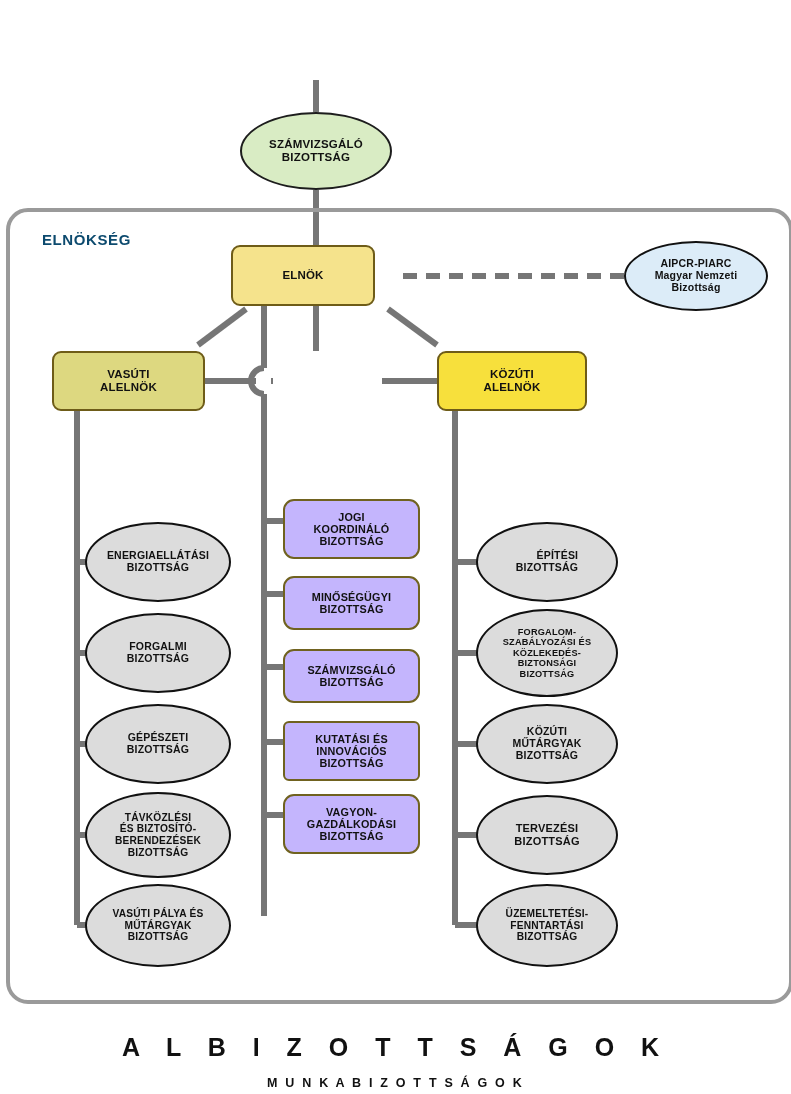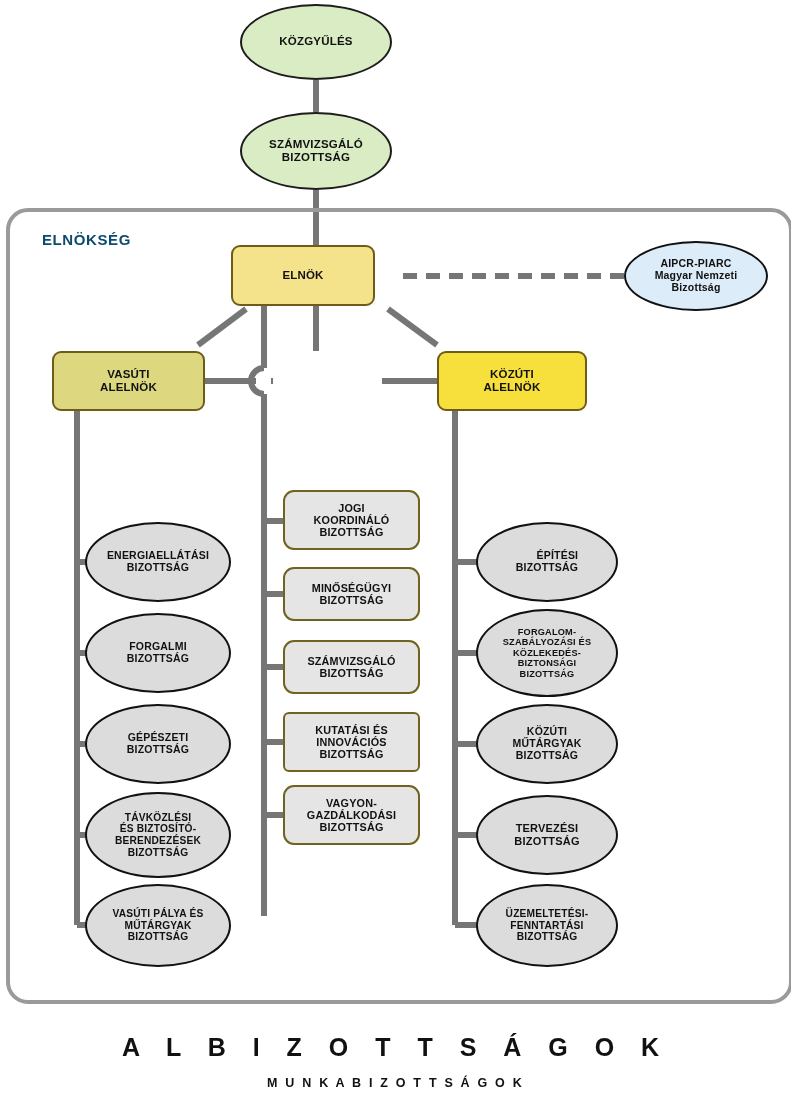--- a/index.html
+++ b/index.html
@@ -31,21 +31,21 @@
   .ellipse{border-radius:50%;border:2px solid #111;}
   .ellipse.green{background:#d9ecc4;border-color:#1d1d1d;}
   .ellipse.blue{background:#dcecf8;border-color:#111;}
   .ellipse.gray{background:#dcdcdc;border-color:#111;}
 
   
   .rrect{border-radius:9px;border:2px solid #6b5d1f;}
   .rrect.elnok{background:#f5e38c;border-color:#6e5c18;}
   .rrect.vasuti{background:#ddd880;border-color:#6e5c18;}
   .rrect.kozuti{background:#f7e03c;border-color:#6e5c18;}
-  .rrect.sub{background:#e5e5e5;border-color:#70621f;border-radius:11px;}
+  .rrect.sub{background:#c4b5fd;border-color:#70621f;border-radius:11px;margin-top:9px;}
   .srect{border-radius:0;border:2px solid #1d3f63;background:#e4f1fb;}
 
   
   #frame{
     position:absolute;
     border:4px solid #9a9a9a;
     border-radius:22px;
     background:transparent;
     z-index:1;
   }
@@ -117,23 +117,20 @@
       <line x1="455" y1="835" x2="480" y2="835"></line>
       <line x1="455" y1="925" x2="480" y2="925"></line>
     </g>
 
     <line x1="403" y1="276" x2="624" y2="276" stroke="#767676" stroke-width="6" stroke-dasharray="14 9"></line>
   </svg>
 
   <div id="frame" style="left:6px;top:208px;width:779px;height:788px;"></div>
   <div id="frame-title" style="left:42px;top:231px;font-size:15px;">ELNÖKSÉG</div>
 
-  <div class="node ellipse green" style="left:240px;top:4px;width:152px;height:76px;font-size:11.5px;">
-    <span class="lbl">KÖZGYŰLÉS</span>
-  </div>
 
   <div class="node ellipse green" style="left:240px;top:112px;width:152px;height:78px;font-size:11.5px;">
     <span class="lbl" style="white-space: pre-line;">SZÁMVIZSGÁLÓ
 BIZOTTSÁG</span>
   </div>
 
   <div class="node rrect elnok" style="left:231px;top:245px;width:144px;height:61px;font-size:11.5px;">
     <span class="lbl">ELNÖK</span>
   </div>
 

